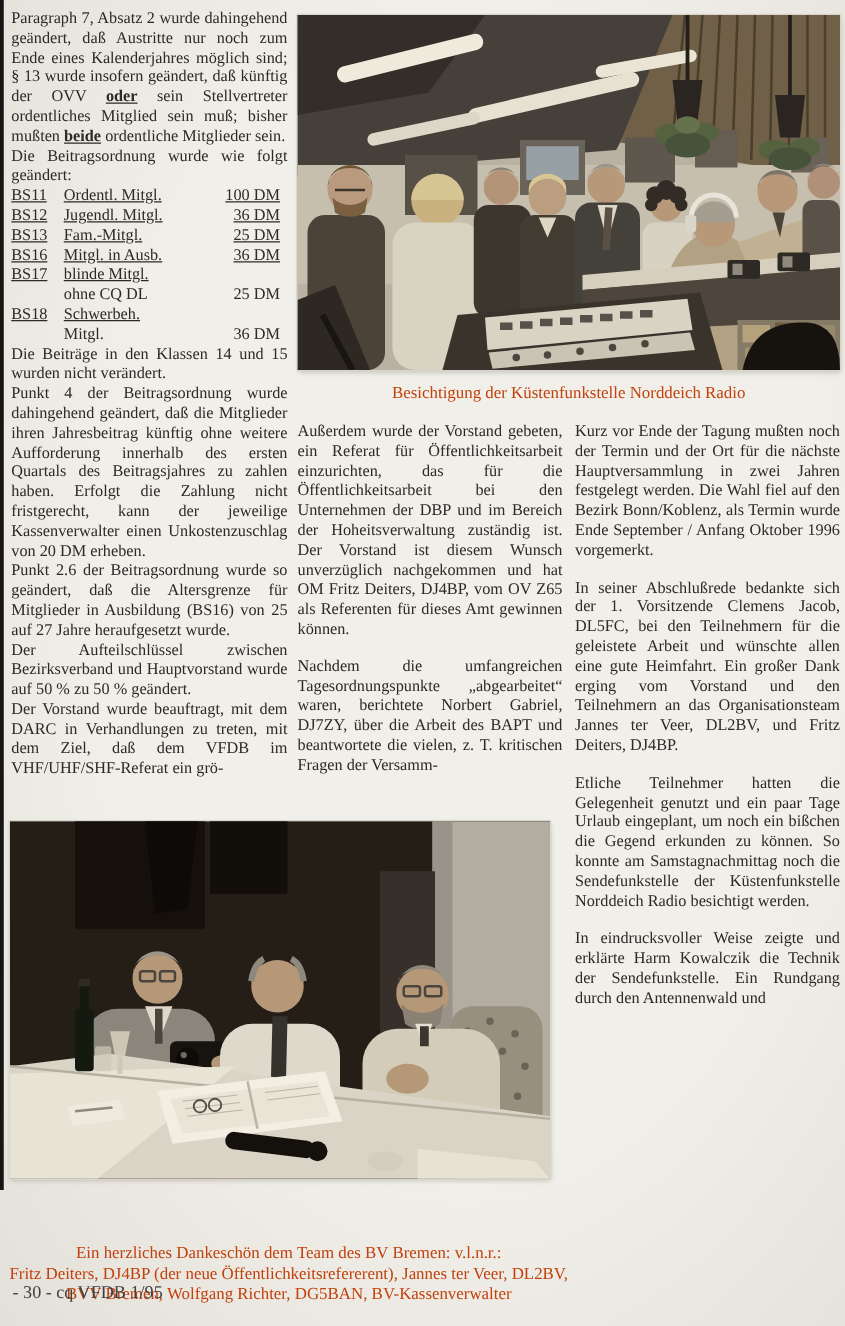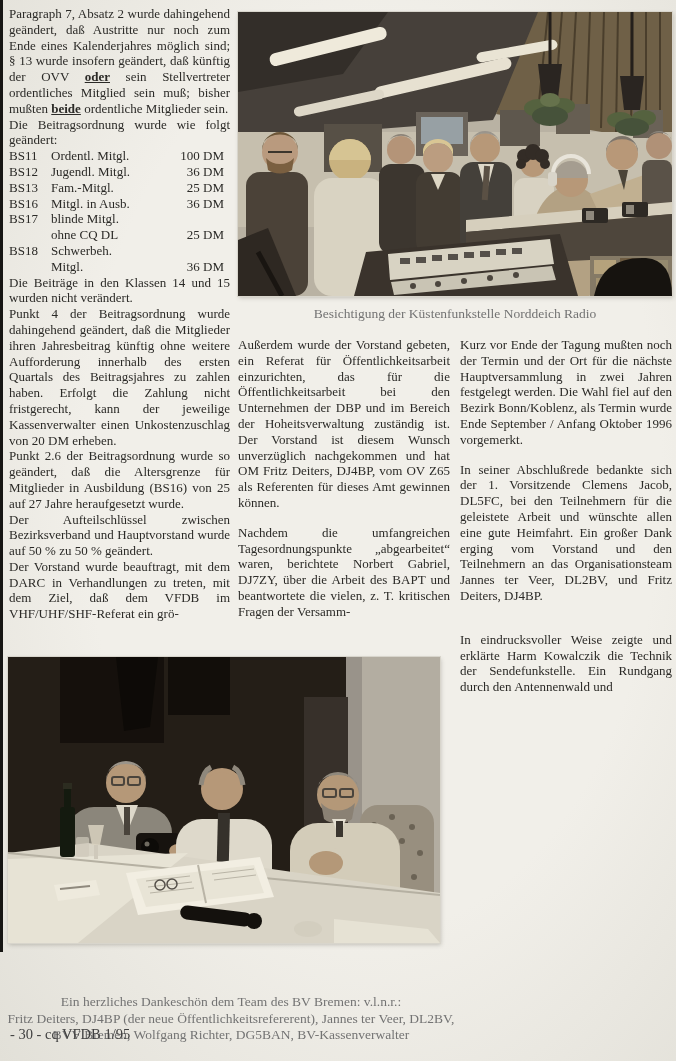--- a/index.html
+++ b/index.html
@@ -11,30 +11,30 @@
   }
   .scan-edge{position:absolute;left:0;top:0;width:3px;height:952px;background:#161513;}
   .col{position:absolute;text-align:justify;font-size:13px;line-height:15.8px;}
   .col p{margin:0;}
   #left-col{left:9px;top:6px;width:221px;}
   #mid-col{left:238px;top:337px;width:212px;}
   #right-col{left:460px;top:337px;width:212px;}
   .gap{height:14px;}
   .bu{font-weight:bold;text-decoration:underline;}
   .fee-table{margin:0;}
-  .fee-row{display:flex;}
+  .fee-row{display:flex;text-decoration:underline;}
   .fee-code{width:42px;flex:none;}
   .fee-label{flex:1;text-align:left;}
   .fee-amt{flex:none;text-align:right;padding-right:6px;}
   .fee-cont{display:flex;}
   .fee-ind{width:42px;flex:none;}
   .photo{position:absolute;background:#b9b2a3;box-shadow:0 0 0 1px #d8d5cc, 1px 2px 4px rgba(60,55,45,.25);}
   #top-photo{left:238px;top:12px;width:434px;height:284px;}
   #bottom-photo{left:8px;top:657px;width:432px;height:286px;}
-  .caption{position:absolute;text-align:center;color:#737373;font-size:13.5px;line-height:16.5px;}
+  .caption{position:absolute;text-align:center;color:#c2410c;font-size:13.5px;line-height:16.5px;}
   #top-caption{left:238px;top:306px;width:434px;}
   #bottom-caption{left:0px;top:954px;width:462px;margin-top:40px;}
   #page-footer{position:absolute;left:10px;top:1026px;font-size:14.5px;color:#404040;}
   svg{display:block;}
 </style>
 </head>
 <body>
 
 <div class="scan-edge"></div>
 
@@ -238,20 +238,21 @@
   <p>Außerdem wurde der Vorstand gebeten, ein Referat für Öffentlichkeitsarbeit einzurichten, das für die Öffentlichkeitsarbeit bei den Unternehmen der DBP und im Bereich der Hoheitsverwaltung zuständig ist. Der Vorstand ist diesem Wunsch unverzüglich nachgekommen und hat OM Fritz Deiters, DJ4BP, vom OV Z65 als Referenten für dieses Amt gewinnen können.</p>
   <div class="gap"></div>
   <p>Nachdem die umfangreichen Tagesordnungspunkte „abgearbeitet“ waren, berichtete Norbert Gabriel, DJ7ZY, über die Arbeit des BAPT und beantwortete die vielen, z. T. kritischen Fragen der Versamm-</p>
 </div>
 
 <div id="right-col" class="col">
   <p>Kurz vor Ende der Tagung mußten noch der Termin und der Ort für die nächste Hauptversammlung in zwei Jahren festgelegt werden. Die Wahl fiel auf den Bezirk Bonn/Koblenz, als Termin wurde Ende September / Anfang Oktober 1996 vorgemerkt.</p>
   <div class="gap"></div>
   <p>In seiner Abschlußrede bedankte sich der 1. Vorsitzende Clemens Jacob, DL5FC, bei den Teilnehmern für die geleistete Arbeit und wünschte allen eine gute Heimfahrt. Ein großer Dank erging vom Vorstand und den Teilnehmern an das Organisationsteam Jannes ter Veer, DL2BV, und Fritz Deiters, DJ4BP.</p>
   <div class="gap"></div>
+  <p>Etliche Teilnehmer hatten die Gelegenheit genutzt und ein paar Tage Urlaub eingeplant, um noch ein bißchen die Gegend erkunden zu können. So konnte am Samstagnachmittag noch die Sendefunkstelle der Küstenfunkstelle Norddeich Radio besichtigt werden.</p>
   <div class="gap"></div>
   <p>In eindrucksvoller Weise zeigte und erklärte Harm Kowalczik die Technik der Sendefunkstelle. Ein Rundgang durch den Antennenwald und</p>
 </div>
 
 <div id="bottom-photo" class="photo">
   <svg viewBox="0 0 432 286" width="432" height="286">
     <rect width="432" height="286" fill="#241e17"></rect>
 
     <polygon points="338,0 432,0 432,286 354,286 338,180" fill="#b3ada1"></polygon>
     <rect x="338" y="0" width="16" height="200" fill="#99938a"></rect>

